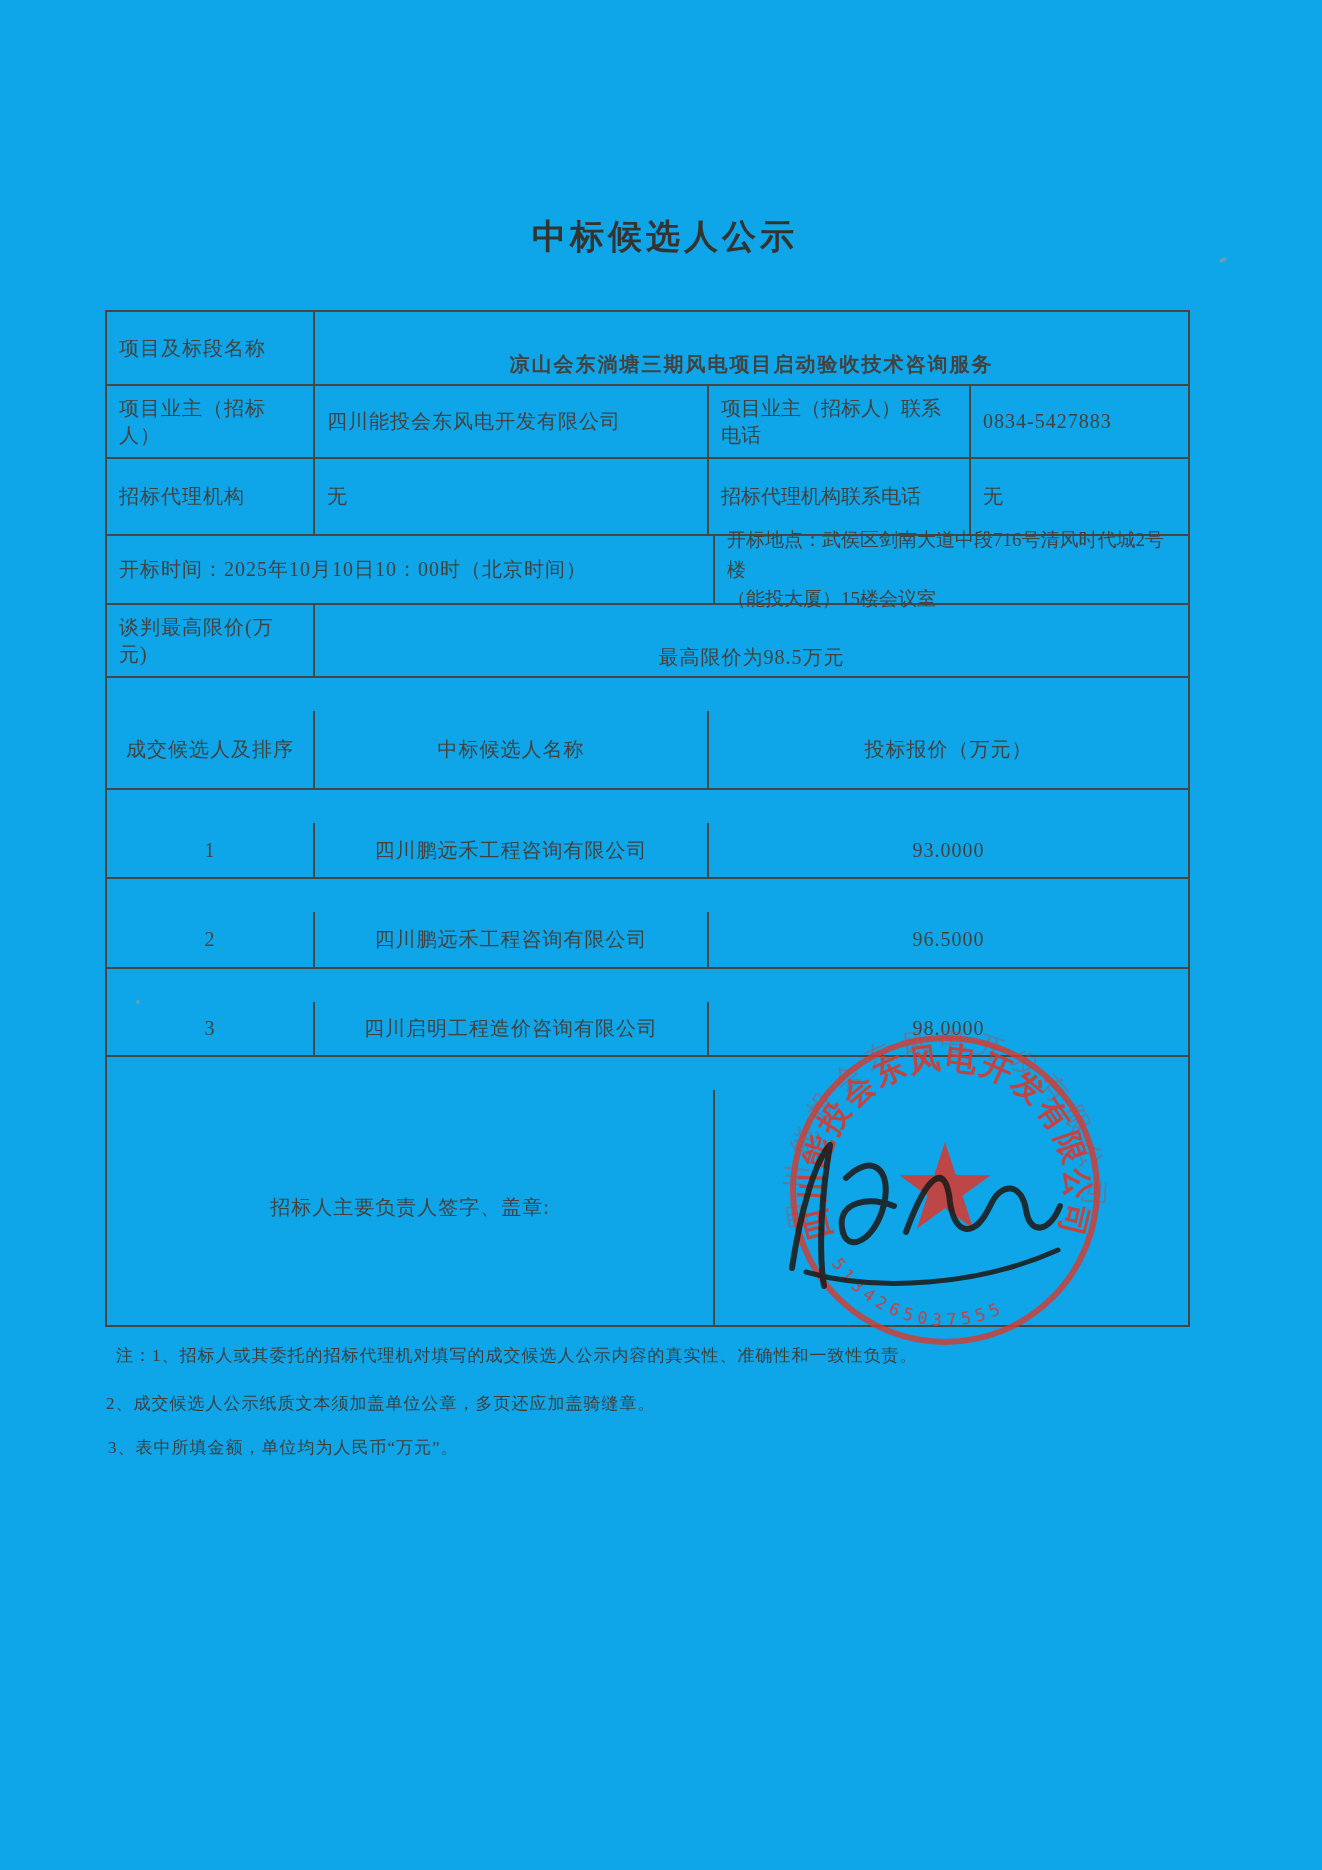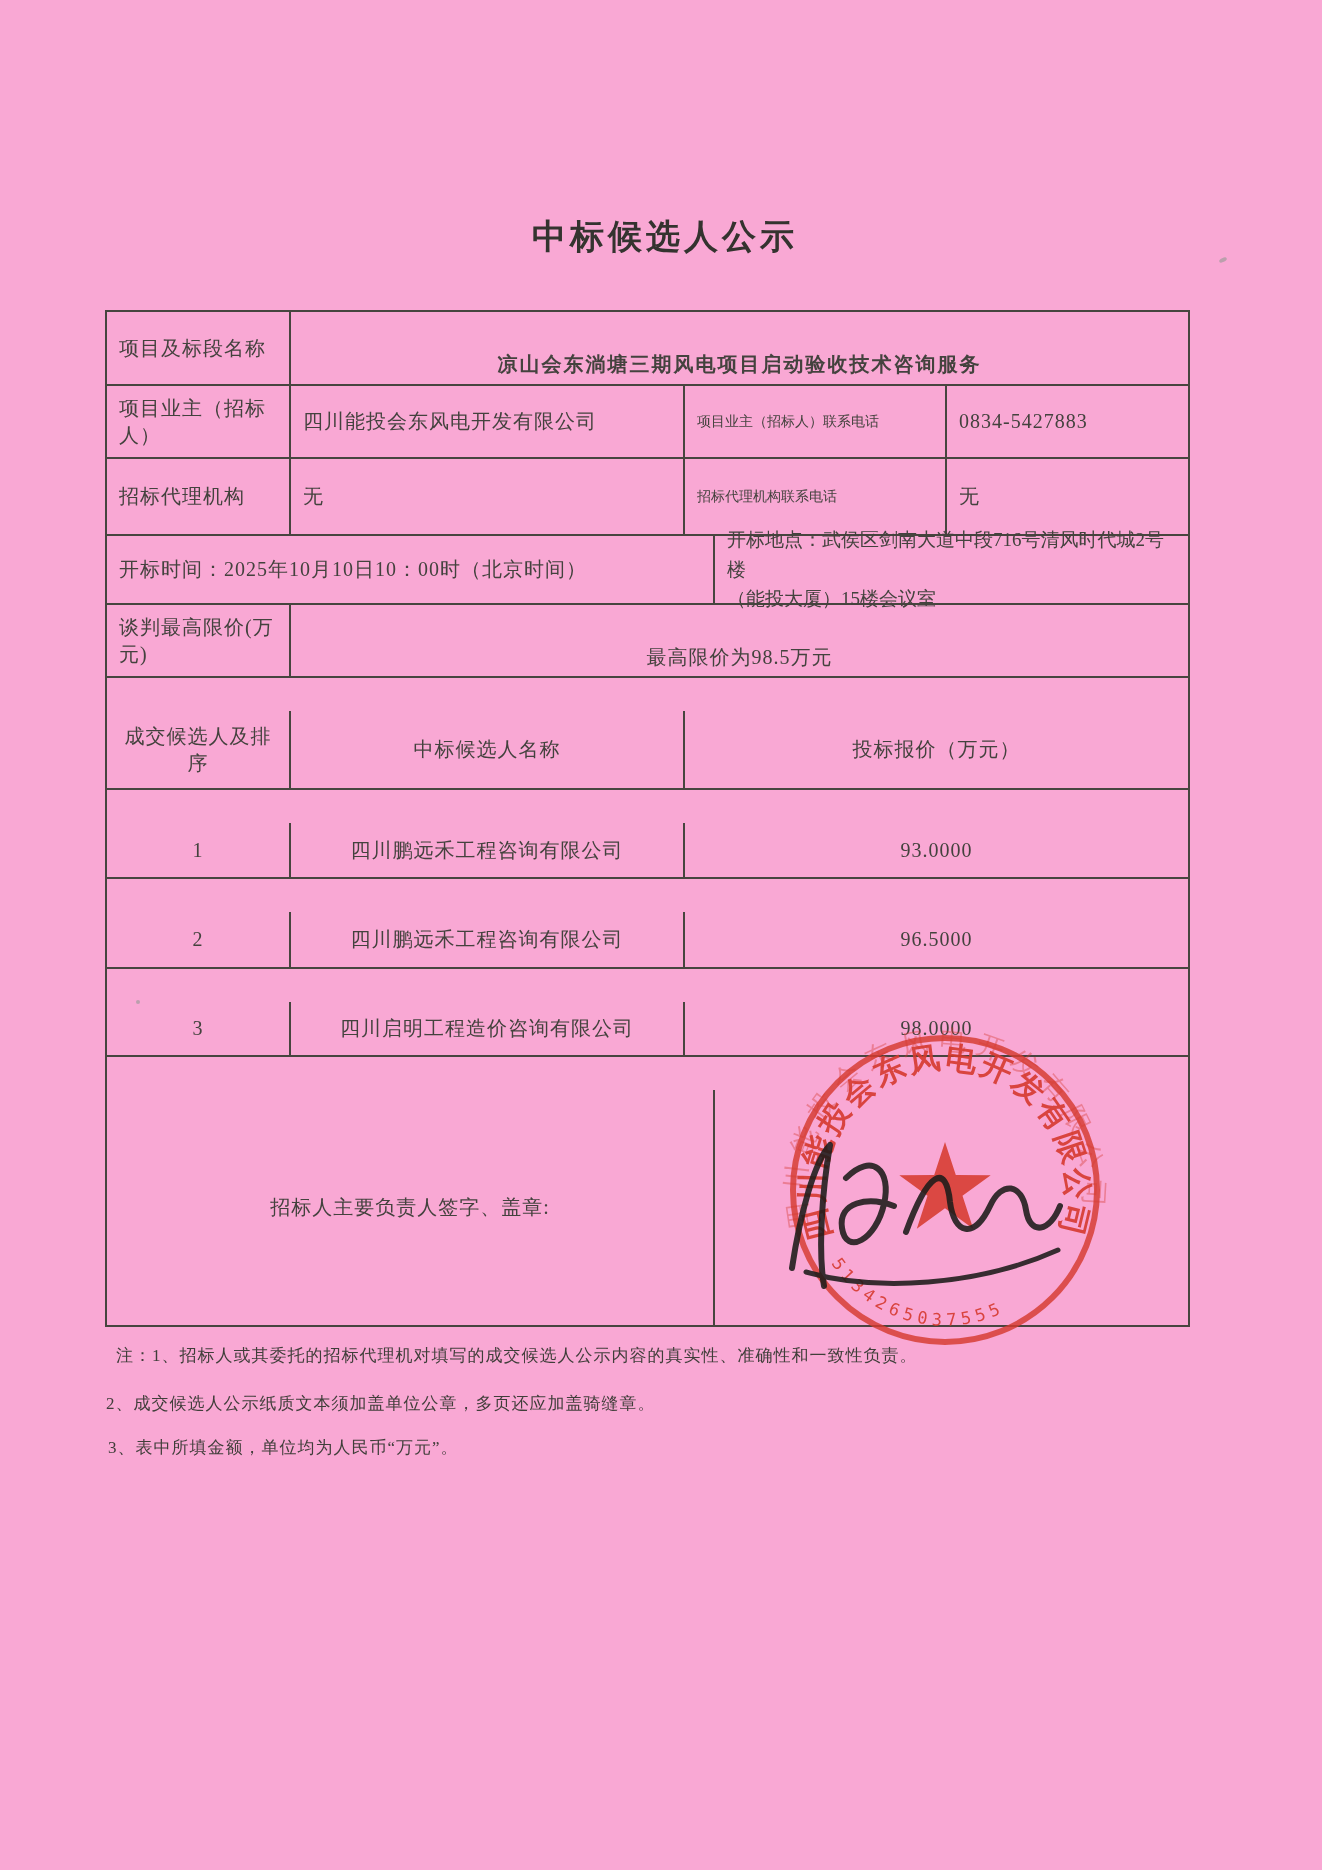--- a/index.html
+++ b/index.html
@@ -1,18 +1,18 @@
 <!DOCTYPE html>
 <html><head>
 <meta charset="utf-8">
 <style>
   html,body{margin:0;padding:0;background:#e8e8e6;}
   .page{
     position:relative;width:1322px;height:1870px;margin:0 auto;
-    background:#f9a8d4;overflow:hidden;
+    background:#0ea5e9;overflow:hidden;
     font-family:"Liberation Serif","DejaVu Serif",serif;
     color:#44423e;
   }
   .page-title{
     position:absolute;top:214px;left:105px;width:1120px;
     text-align:center;font-size:34px;font-weight:bold;letter-spacing:4px;color:#34332f;
   }
   .bid-table{
     position:absolute;left:105px;top:310px;width:1085px;height:1017px;
     border:2px solid #47453f;box-sizing:border-box;
@@ -20,26 +20,26 @@
   }
   .trow{display:flex;border-bottom:2px solid #47453f;box-sizing:border-box;flex:none;}
   .trow.last{flex:1;border-bottom:none;}
   .h74{height:74px}.h73{height:73px}.h77{height:77px}.h69{height:69px}
   .h112{height:112px}.h89{height:89px}.h90{height:90px}.h88{height:88px}
   .cell{
     box-sizing:border-box;border-right:2px solid #47453f;
     display:flex;align-items:center;padding:0 12px;letter-spacing:1px;
   }
   .cell:last-child{border-right:none;}
-  .w214{width:184px;flex:none}.w394{width:394px;flex:none}
+  .w214{width:208px;flex:none}.w394{width:394px;flex:none}
   .w262{width:262px;flex:none}.w608{width:608px;flex:none}
   .grow{flex:1;min-width:0;}
   .center{justify-content:center;text-align:center;margin-top:33px;}
   .bold{font-weight:bold;letter-spacing:2px;}
-  .fit{font-size:14px;letter-spacing:0;}
+  .fit{font-size:20px;letter-spacing:0;}
   .col{flex-direction:column;justify-content:center;align-items:flex-start;}
   .addr{font-size:19px;letter-spacing:0;line-height:1.55;}
   .note-line{position:absolute;font-size:17px;letter-spacing:1px;color:#403e3a;white-space:nowrap;}
   .seal-wrap{position:absolute;left:755px;top:1005px;width:390px;height:380px;}
   .speck{position:absolute;background:#9a9a96;opacity:.65;border-radius:50%;}
   .speck.a{left:1219px;top:258px;width:8px;height:4px;transform:rotate(-25deg);}
   .speck.b{left:136px;top:1000px;width:4px;height:4px;}
 </style>
 </head>
 <body>

